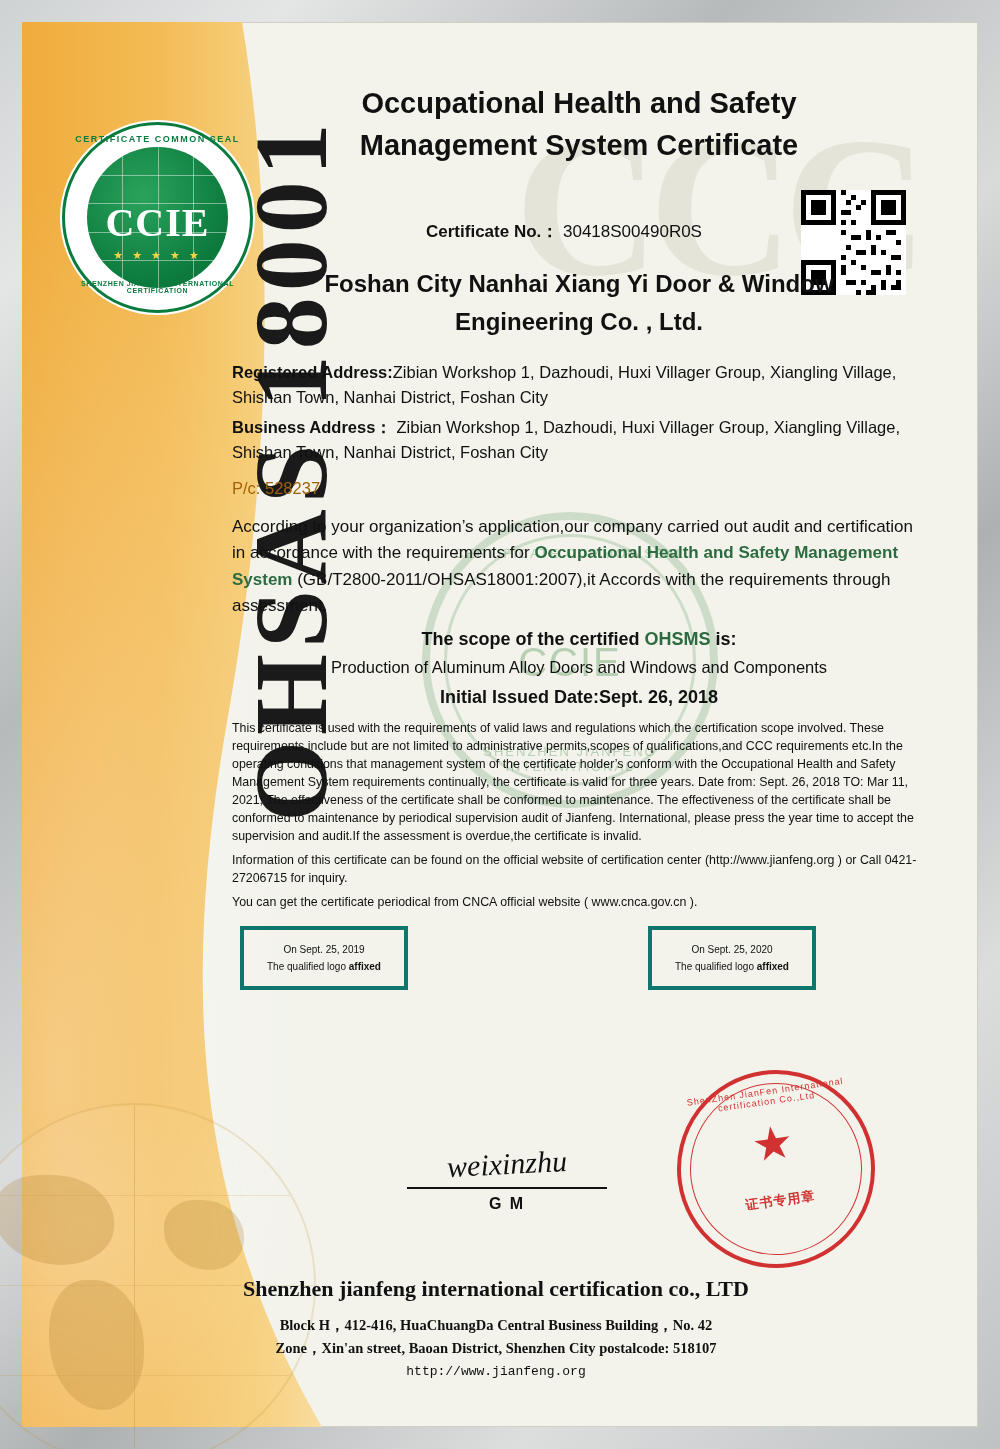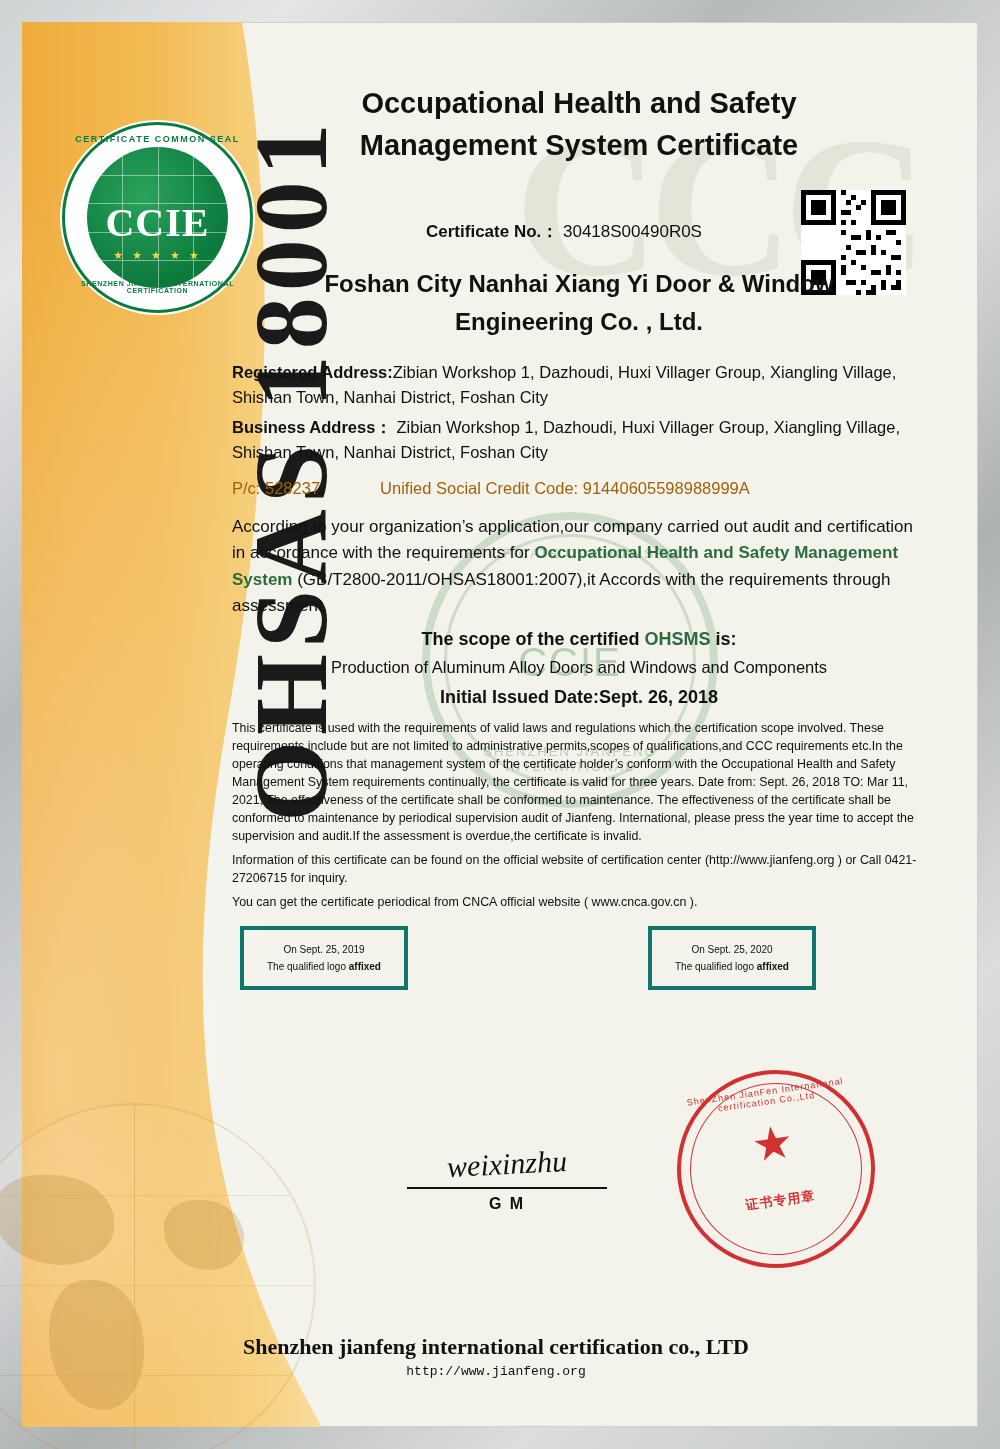--- a/index.html
+++ b/index.html
@@ -351,21 +351,20 @@
         <div>
           <b>Registered Address:</b><span>Zibian Workshop 1, Dazhoudi, Huxi Villager Group, Xiangling Village, Shishan Town, Nanhai District, Foshan City</span>
         </div>
         <div style="margin-top:6px">
           <b>Business Address：</b> <span>Zibian Workshop 1, Dazhoudi, Huxi Villager Group, Xiangling Village, Shishan Town, Nanhai District, Foshan City</span>
         </div>
       </div>
 
       <div class="pc-row">
         <span>P/c: 528237</span>
-        <span>Unified Social Credit Code: 91440605598988999A</span>
       </div>
 
       <div class="body-text">
         <span>According to your organization’s application,our company carried out audit and certification in accordance with the requirements for </span><span class="hl">Occupational Health and Safety Management System</span><span> (GB/T2800-2011/OHSAS18001:2007),it Accords with the requirements through assessment.</span>
       </div>
 
       <div class="scope-title">
         <span>The scope of the certified </span><span class="hl">OHSMS</span><span> is:</span>
       </div>
       <div class="scope">Production of Aluminum Alloy Doors and Windows and Components</div>
@@ -398,17 +397,21 @@
     <div class="redseal">
       <div class="inner"></div>
       <div class="en-top">ShenZhen JianFen International certification Co.,Ltd</div>
       <div class="star">★</div>
       <div class="cn">证书专用章</div>
       <div class="en-bot"></div>
     </div>
 
     <div class="footer">
       <div class="f1">Shenzhen jianfeng international certification co., LTD</div>
+      <div class="f2">
+        <span>Block H，412-416, HuaChuangDa Central Business Building，No. 42</span><br>
+        <span>Zone，Xin'an street, Baoan District, Shenzhen City  postalcode:  518107</span>
+      </div>
       <div class="f4">http://www.jianfeng.org</div>
     </div>
 
   </div>
 </div>
 
 </body></html>

